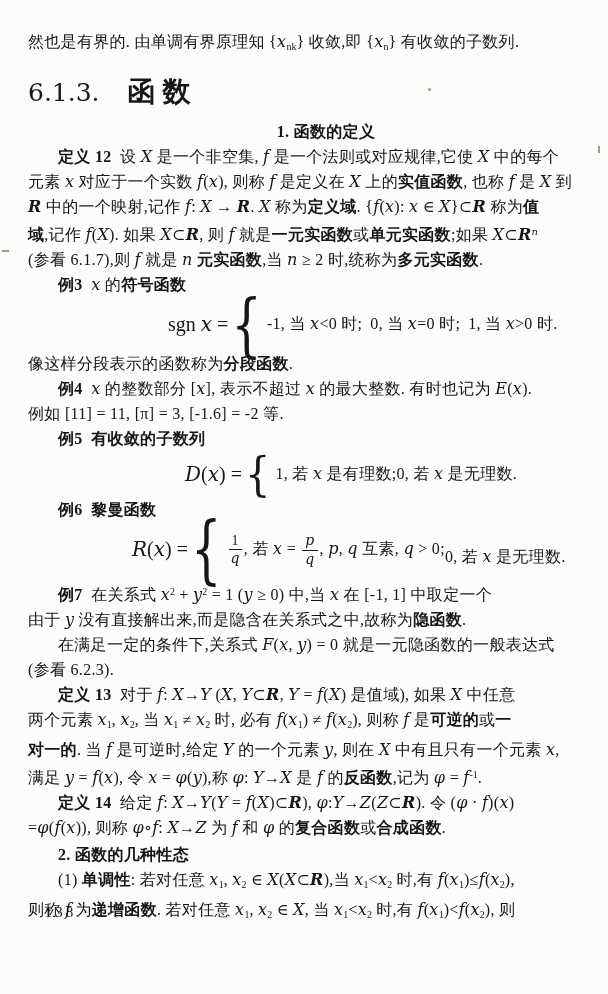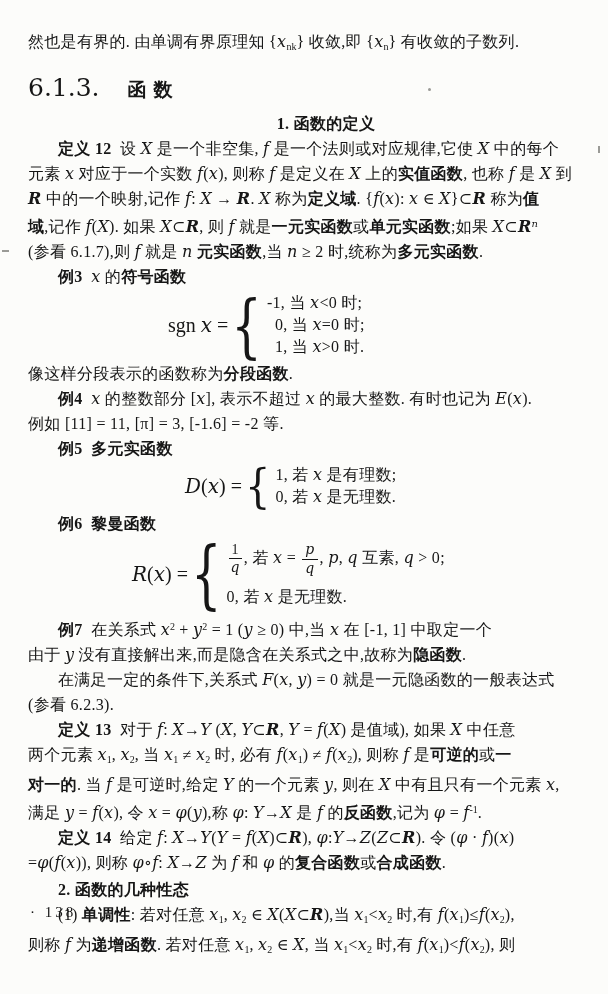--- a/index.html
+++ b/index.html
@@ -16,31 +16,31 @@
   }
   .ind{padding-left:30px;}
   .b{font-weight:bold;}
   .it{font-style:italic;font-family:"DejaVu Serif","Liberation Serif",serif;}
   .bi{font-weight:bold;font-style:italic;font-family:"DejaVu Serif","Liberation Serif",serif;}
   sub,sup{font-size:10px;letter-spacing:0;}
   sub{vertical-align:-3px;}
   sup{vertical-align:5px;}
   .h1{margin:14px 0 8px 0;display:flex;align-items:baseline;}
   .h1num{font-size:25px;font-family:"DejaVu Serif","Liberation Serif",serif;}
-  .h1title{font-size:19px;font-weight:bold;margin-left:28px;letter-spacing:7px;}
+  .h1title{font-size:28px;font-weight:bold;margin-left:28px;letter-spacing:7px;}
   .cases{display:flex;align-items:center;margin:3px 0;}
   .lhs{font-size:20px;white-space:pre;margin-right:3px;}
   .brace{
     display:inline-block;line-height:1;margin-right:5px;
     font-family:"DejaVu Serif",serif;font-weight:400;transform-origin:center;
   }
   .brace-sm{font-size:40px;transform:scaleY(1.15);}
   .brace-md{font-size:48px;transform:scaleY(1.45);}
   .brace-lg{font-size:48px;transform:scaleY(1.55);}
-  .rows{display:flex;flex-direction:column;justify-content:center;}
+  .rows{display:flex;flex-direction:row;justify-content:center;align-items:flex-end;}
   .row{font-size:16px;line-height:22px;white-space:pre;letter-spacing:0.3px;}
   .row.tall{line-height:38px;}
   .rows.gapped .row + .row{margin-top:9px;}
   .frac{display:inline-block;text-align:center;vertical-align:middle;line-height:1.05;margin:0 2px;}
   .frac .fn{display:block;border-bottom:1.3px solid #161616;padding:0 3px 1px;font-size:14px;}
   .frac .fd{display:block;padding-top:1px;font-size:14px;}
   .footer{position:absolute;left:30px;top:904px;font-size:15px;letter-spacing:3px;}
   .speck{position:absolute;background:#9a9a96;}
   .sp1{left:2px;top:250px;width:7px;height:2px;}
   .sp2{left:598px;top:146px;width:2px;height:7px;}
@@ -68,21 +68,21 @@
         <span class="brace brace-md">{</span>
         <div class="rows">
           <div class="row">-1, 当 <span class="it">x</span>&lt;0 时;</div>
           <div class="row" style="padding-left: 8px;">0, 当 <span class="it">x</span>=0 时;</div>
           <div class="row" style="padding-left: 8px;">1, 当 <span class="it">x</span>&gt;0 时.</div>
         </div>
       </div>
       <div class="line">像这样分段表示的函数称为<span class="b">分段函数</span>.</div>
       <div class="line ind"><span class="b">例4</span>  <span class="it">x</span> 的整数部分 [<span class="it">x</span>], 表示不超过 <span class="it">x</span> 的最大整数. 有时也记为 <span class="it">E</span>(<span class="it">x</span>).</div>
       <div class="line">例如 [11] = 11, [π] = 3, [-1.6] = -2 等.</div>
-      <div class="line ind"><span class="b">例5  多元实函数</span></div>
+      <div class="line ind"><span class="b">例5  有收敛的子数列</span></div>
       <div class="cases" style="margin-left: 157px;">
         <span class="lhs"><span class="it">D</span>(<span class="it">x</span>) =</span>
         <span class="brace brace-sm">{</span>
         <div class="rows">
           <div class="row">1, 若 <span class="it">x</span> 是有理数;</div>
           <div class="row">0, 若 <span class="it">x</span> 是无理数.</div>
         </div>
       </div>
       <div class="line ind"><span class="b">例6  黎曼函数</span></div>
       <div class="cases" style="margin-left: 104px;">

